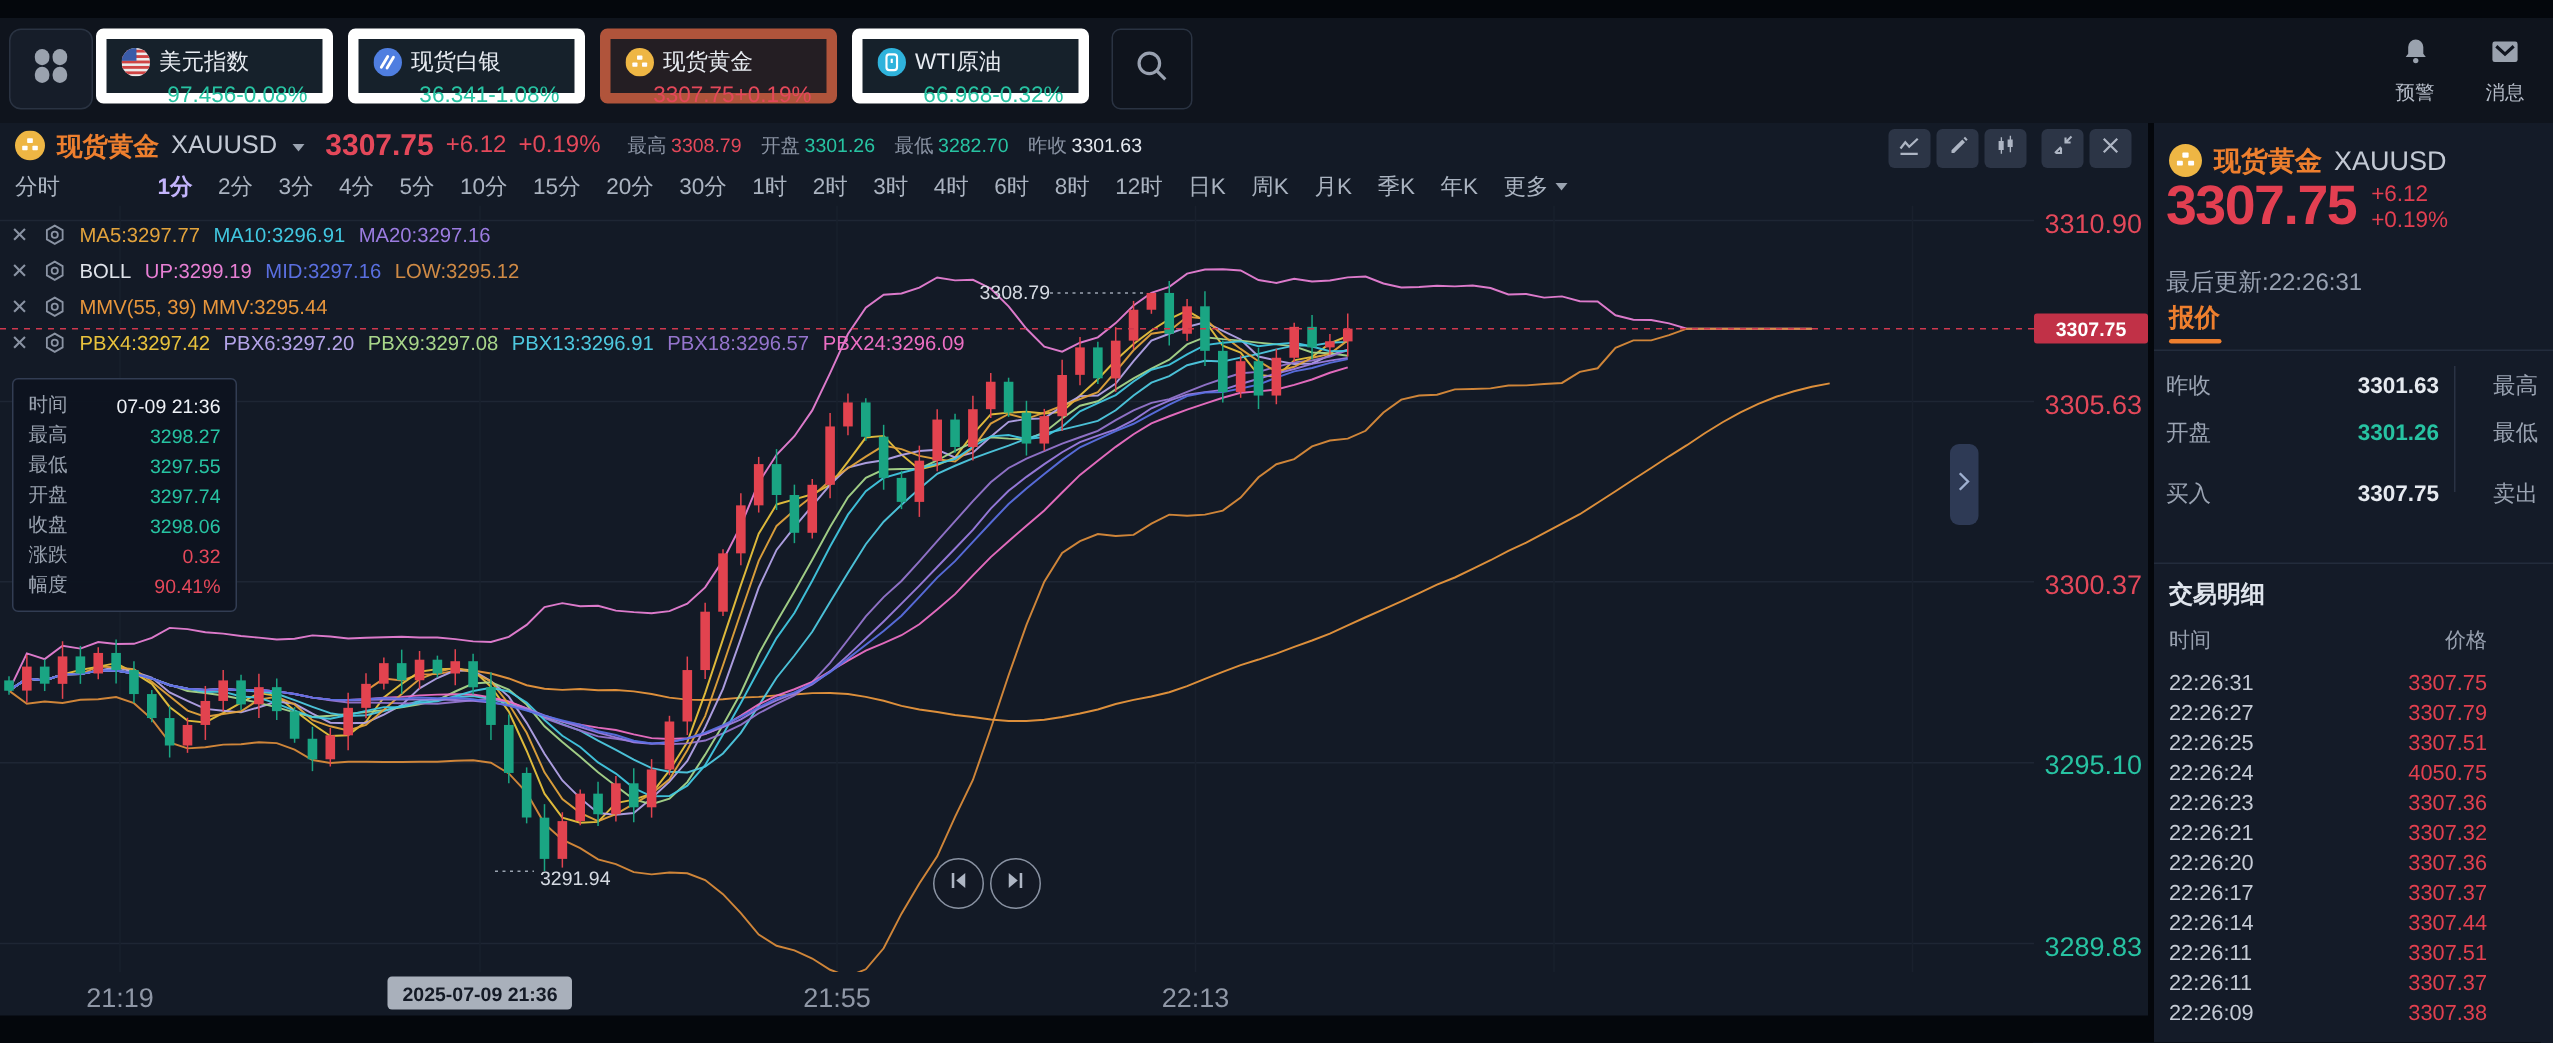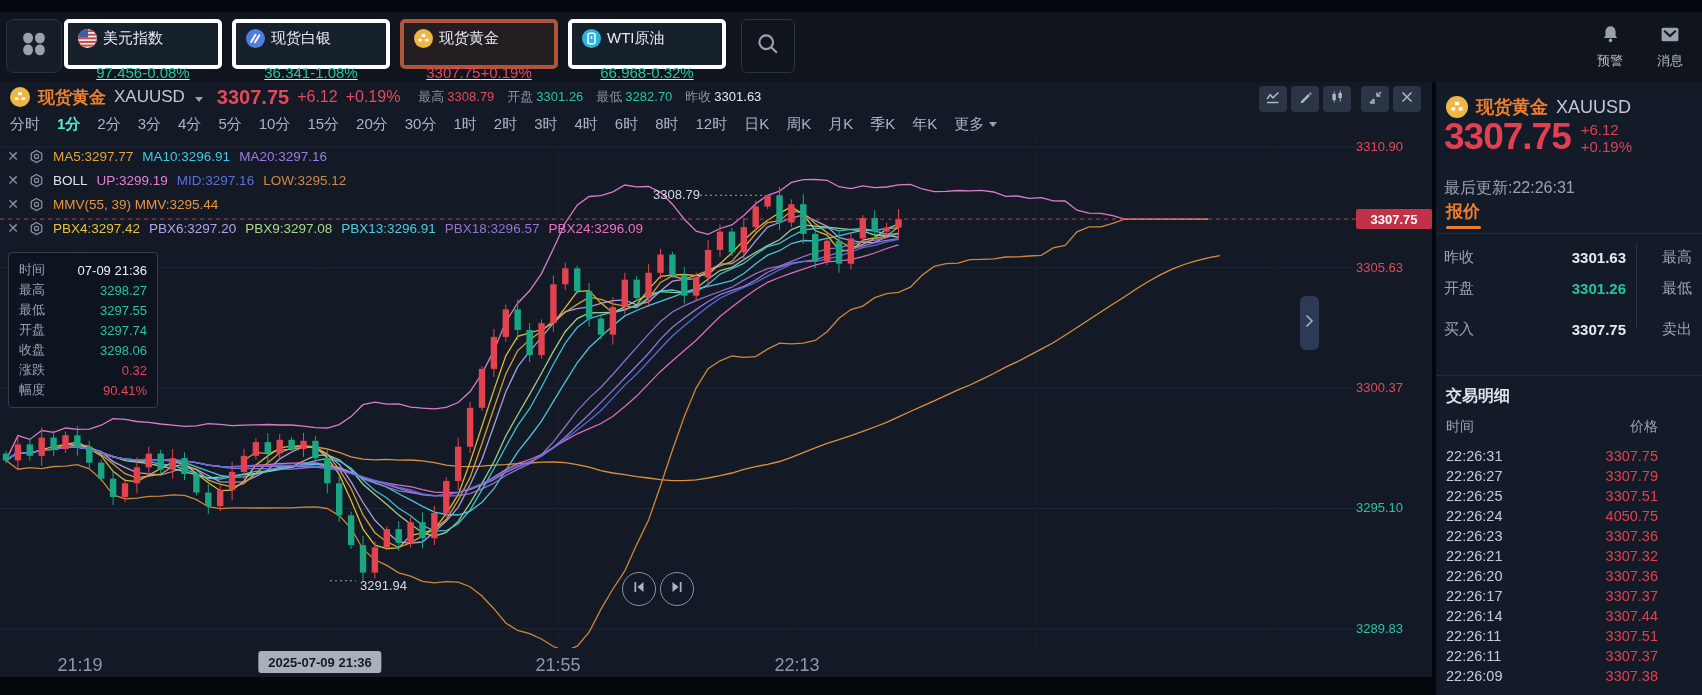--- a/index.html
+++ b/index.html
@@ -10,25 +10,25 @@
 
   
   #strip-top{left:0;top:0;width:1702px;height:12px;background:#04070c;overflow:hidden;}
   #strip-bottom{left:0;top:677px;width:1432px;height:18px;background:#04070c;}
   #panel-divider{left:1432px;top:82px;width:4px;height:613px;background:#04070c;}
 
   
   #topbar{left:0;top:12px;width:1702px;height:70px;background:#0f141d;}
   #logo-tile{position:absolute;left:6px;top:7px;width:54px;height:52px;border:1px solid #2a3342;border-radius:8px;
              display:flex;align-items:center;justify-content:center;background:#161d29;}
-  .inst-tab{position:absolute;top:7px;width:158px;height:50px;background:#16212b;border:4px solid #ffffff;border-radius:5px;
+  .inst-tab{position:absolute;top:7px;width:158px;height:50px;background:#16212b;border:7px solid #ffffff;border-radius:5px;
             padding:6px 10px 0 10px;box-sizing:border-box;cursor:pointer;}
   .inst-tab.active{background:#241e23;border-color:#b0543b;}
   .inst-row1{display:flex;align-items:center;gap:6px;font-size:15px;color:#e8ecf2;}
-  .inst-row2{display:flex;justify-content:center;margin-top:16px;font-size:15px;text-decoration:underline;}
+  .inst-row2{display:flex;justify-content:flex-end;margin-top:4px;font-size:15px;}
   #search-tile{position:absolute;left:741px;top:7px;width:52px;height:52px;border:1px solid #2a3342;border-radius:6px;
                display:flex;align-items:center;justify-content:center;cursor:pointer;}
   .topbar-ic{position:absolute;width:48px;text-align:center;cursor:pointer;}
   .topbar-ic .lbl{font-size:13px;color:#b6bdc9;margin-top:3px;}
 
   
   #chart-header{left:0;top:82px;width:1260px;height:30px;display:flex;align-items:center;padding-left:10px;gap:8px;box-sizing:border-box;}
   #ch-name{font-size:17px;font-weight:bold;color:#ee7f2e;}
   #ch-symbol{font-size:17px;color:#c3c9d4;}
   #ch-price{font-size:20px;font-weight:bold;color:#e4485a;margin-left:6px;}
@@ -36,40 +36,40 @@
   #ch-stats{display:flex;gap:13px;margin-left:10px;font-size:13px;align-items:center;}
   .stat span.lab{color:#8a93a3;margin-right:3px;}
   .caret{width:0;height:0;border-left:4px solid transparent;border-right:4px solid transparent;border-top:5px solid #9aa3b0;display:inline-block;margin-left:2px;}
 
   .tool-btn{position:absolute;top:86px;width:28px;height:26px;background:#2c3546;border-radius:4px;
             display:flex;align-items:center;justify-content:center;cursor:pointer;}
 
   
   #tf-row{left:0;top:112px;width:1260px;height:25px;display:flex;align-items:center;gap:17px;padding-left:10px;font-size:15px;color:#aab3c0;}
   .tf-item{cursor:pointer;white-space:nowrap;}
-  .tf-item.active{color:#5eead4;font-weight:bold;}
+  .tf-item.active{color:#c4b5fd;font-weight:bold;margin-left:48px;}
   #tf-more{display:flex;align-items:center;gap:3px;cursor:pointer;}
 
   
   #plot{left:0;top:137px;}
   
   #indicator-overlay{left:6px;top:144px;}
   .ind-row{display:flex;align-items:center;gap:9px;height:24px;font-size:13.5px;white-space:nowrap;}
   .ind-x{color:#8a93a3;font-size:14px;cursor:pointer;width:14px;text-align:center;}
   .ind-gear{width:15px;height:15px;cursor:pointer;display:inline-flex;}
 
   
   #tooltip{left:8px;top:252px;width:150px;background:rgba(13,19,31,0.94);border:1px solid #323d53;border-radius:4px;
            padding:7px 10px;box-sizing:border-box;}
   .tt-row{display:flex;justify-content:space-between;height:20px;align-items:center;font-size:13px;}
   .tt-row .lab{color:#9aa3b0;}
   .tt-row .val.c-white{font-weight:normal;}
 
   
-  .y-tick{position:absolute;width:72px;font-size:13px;}
+  .y-tick{position:absolute;width:72px;text-align:right;font-size:18px;}
   #price-box{left:1356px;top:209px;width:76px;height:20px;background:#c13147;color:#fff;font-size:13px;font-weight:bold;
              display:flex;align-items:center;justify-content:center;border-radius:2px;}
   #time-axis{left:0;top:648px;width:1432px;height:29px;}
   .x-tick{position:absolute;top:7px;transform:translateX(-50%);font-size:18px;color:#8f97a6;}
   #x-selected{position:absolute;top:3px;transform:translateX(-50%);height:22px;padding:0 10px;background:#a9b0bb;color:#141a26;
               font-size:13px;font-weight:bold;border-radius:3px;display:flex;align-items:center;}
 
   
   .pb-btn{position:absolute;top:572px;width:32px;height:32px;border:1.5px solid #8a93a3;border-radius:50%;
           display:flex;align-items:center;justify-content:center;cursor:pointer;background:rgba(19,26,38,.4);}

